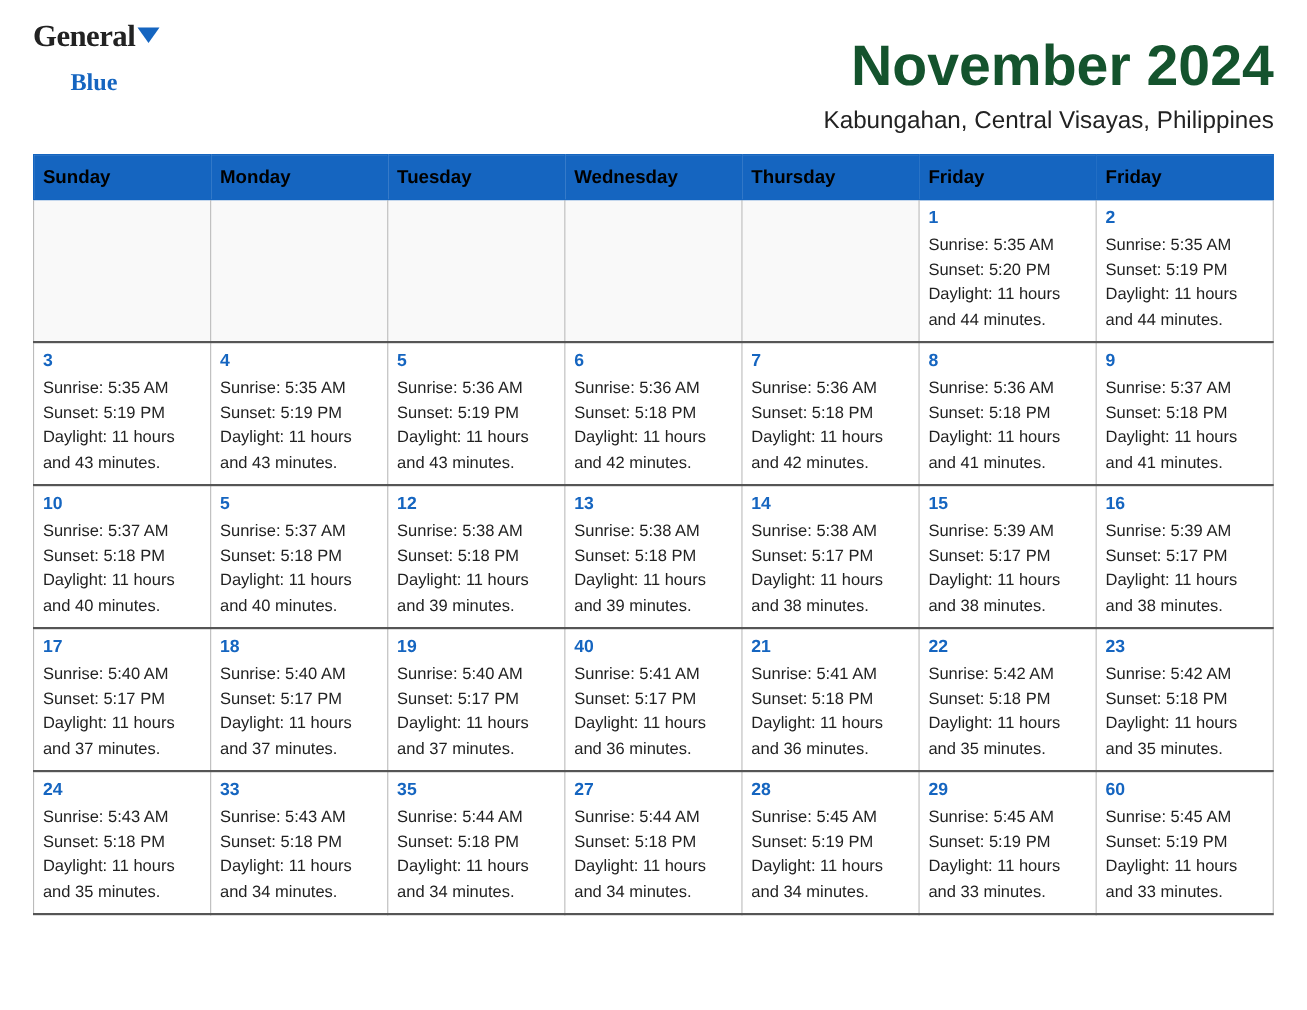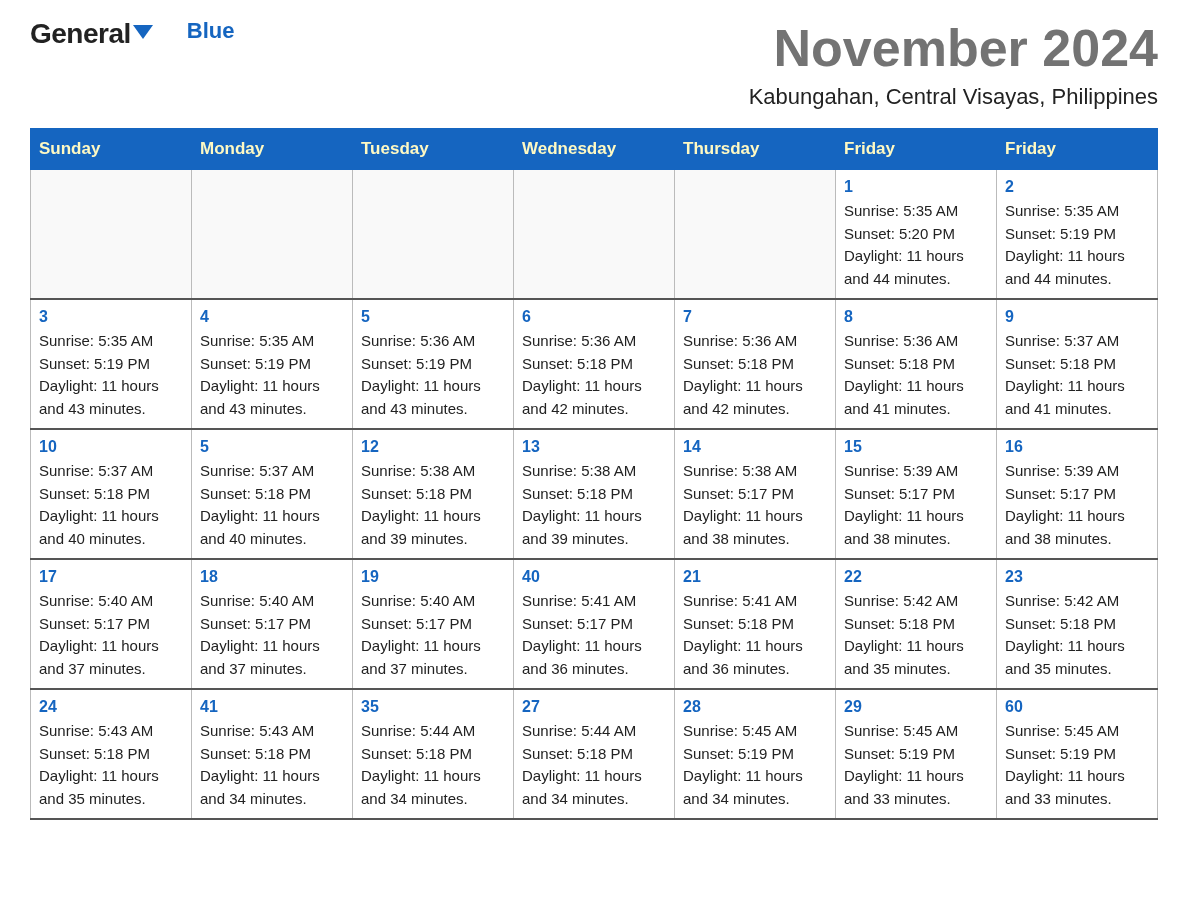--- a/index.html
+++ b/index.html
@@ -12,72 +12,75 @@
       padding: 20px 30px;
     }
     .header {
       display: flex;
       justify-content: space-between;
       align-items: flex-start;
       margin-bottom: 18px;
     }
     .logo {
       display: flex;
-      flex-direction: row;
+      flex-direction: column;
       align-items: flex-start;
+      font-family: Liberation Serif, serif;
     }
     .logo-general {
       font-size: 28px;
       font-weight: bold;
       color: #222;
       letter-spacing: -0.5px;
       line-height: 1;
     }
     .logo-blue {
       font-size: 22px;
       font-weight: bold;
       color: #1565c0;
       margin-left: 34px;
       line-height: 1;
+      margin-top: 16px;
     }
     .logo-triangle {
       display: inline-block;
       width: 0;
       height: 0;
       border-left: 10px solid transparent;
       border-right: 10px solid transparent;
       border-top: 14px solid #1565c0;
       margin-left: 2px;
       vertical-align: middle;
       position: relative;
       top: -2px;
     }
     .title-block {
       text-align: right;
     }
     .title-block h1 {
       font-size: 52px;
       font-weight: bold;
-      color: #737373;
+      color: #14532d;
       line-height: 1.1;
+      margin-top: 12px;
     }
     .title-block h2 {
       font-size: 22px;
       font-weight: normal;
       color: #222;
       margin-top: 7px;
     }
     .calendar {
       width: 100%;
       border-collapse: collapse;
       border: 1px solid #aaa;
     }
     .calendar thead th {
       background-color: #1565c0;
-      color: #fef9c3;
+      color: #000000;
       font-size: 17px;
       font-weight: bold;
       padding: 10px 8px;
       text-align: left;
       border: 1px solid #1565c0;
     }
     .calendar tbody td {
       vertical-align: top;
       padding: 8px 8px;
       border: 1px solid #bbb;
@@ -316,21 +319,21 @@
       </tr>
       <tr>
         <td>
           <span class="day-number">24</span>
           <div class="day-info" style="white-space: pre-line;">Sunrise: 5:43 AM
 Sunset: 5:18 PM
 Daylight: 11 hours
 and 35 minutes.</div>
         </td>
         <td>
-          <span class="day-number">41</span>
+          <span class="day-number">33</span>
           <div class="day-info" style="white-space: pre-line;">Sunrise: 5:43 AM
 Sunset: 5:18 PM
 Daylight: 11 hours
 and 34 minutes.</div>
         </td>
         <td>
           <span class="day-number">35</span>
           <div class="day-info" style="white-space: pre-line;">Sunrise: 5:44 AM
 Sunset: 5:18 PM
 Daylight: 11 hours

